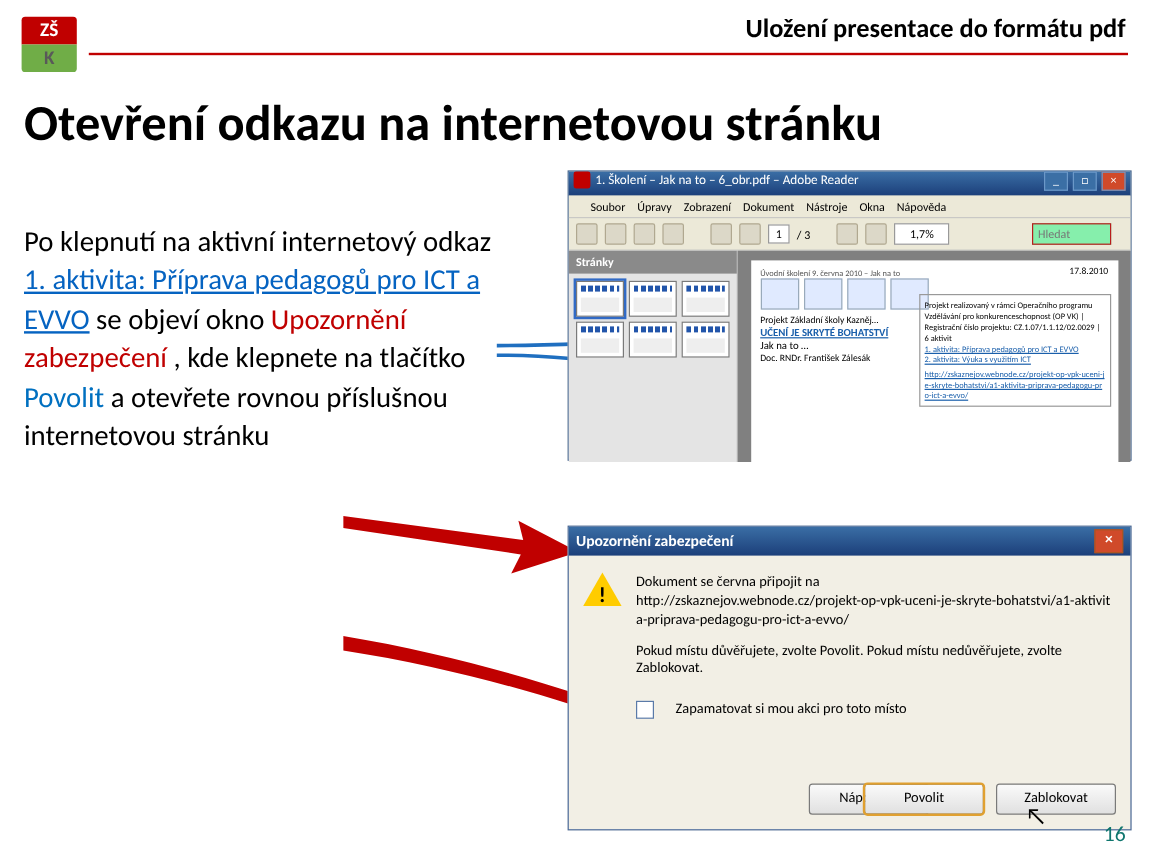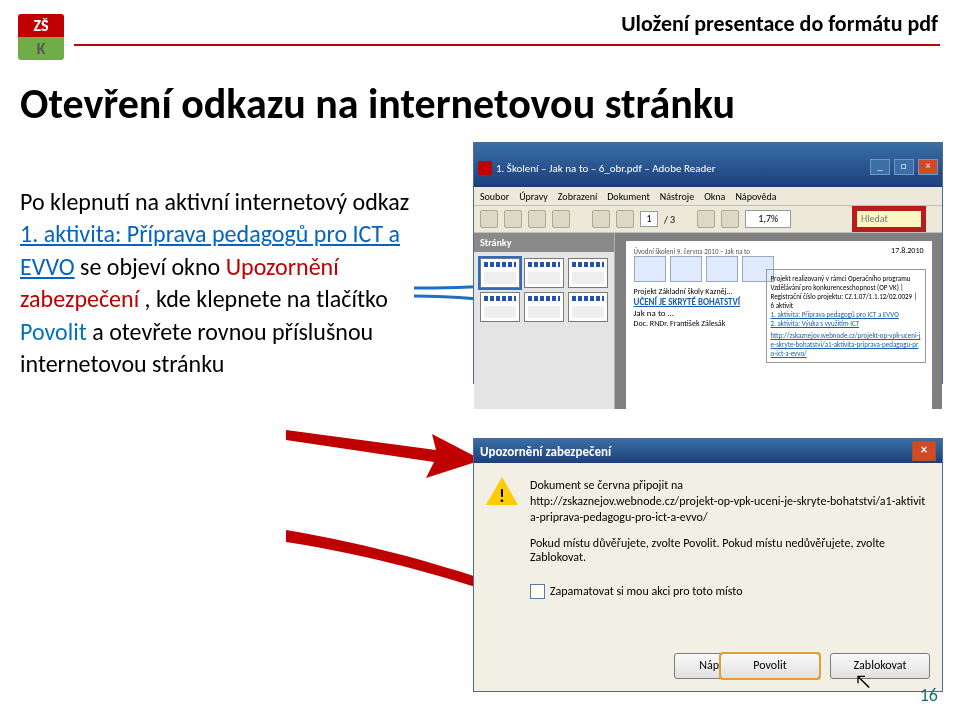--- a/index.html
+++ b/index.html
@@ -101,22 +101,22 @@
     height: 240px;
     border: 1px solid #4a6a9a;
     background: #ece9d8;
     font-size: 10px;
   }
   .pdf-titlebar {
     height: 20px;
     background: linear-gradient(#3a6ea5, #1c3f7a);
     color: #fff;
     display: flex;
-    align-items: flex-end;
-    padding: 12px 4px;
+    align-items: flex-start;
+    padding: 0 4px;
     gap: 4px;
     font-size: 11px;
   }
   .pdf-titlebar .ticon {
     width: 14px; height: 14px; background:#c00000; border-radius:2px;
   }
   .pdf-titlebar .spacer { flex: 1; }
   .winbtn {
     width: 18px; height: 14px;
     background: #3b6fa5;
@@ -126,38 +126,38 @@
     line-height:12px;
     text-align:center;
   }
   .winbtn.close { background:#d04a2a; }
   .pdf-menubar {
     height: 18px;
     background:#ece9d8;
     border-bottom:1px solid #c0c0c0;
     display:flex;
     gap:10px;
-    padding:0 6px;
+    padding:0 18px;
     font-size:10px;
     color:#000;
     align-items:center;
   }
   .pdf-toolbar {
     height: 26px;
     background:#ece9d8;
     border-bottom:1px solid #c0c0c0;
     display:flex;
     align-items:center;
     gap:6px;
     padding:0 6px;
   }
   .tb-icon { width:16px; height:16px; background:#dcd8c8; border:1px solid #b0a890; border-radius:2px; }
   .pg-field { width:16px; height:14px; border:1px solid #999; background:#fff; font-size:10px; text-align:center; line-height:14px; }
   .tb-find {
-    width:56px; height:16px; background:#fef9c3; border:5px solid #b91c1c;
+    width:56px; height:16px; background:#86efac; border:1px solid #b91c1c;
     font-size:10px; color:#777; padding:0 4px; line-height:16px;
   }
   .tb-zoom {
     width:44px; height:16px; background:#fff; border:1px solid #999;
     font-size:10px; text-align:center; line-height:16px;
   }
   .pdf-body { display:flex; height: calc(100% - 64px); }
   .pdf-side {
     width: 140px;
     background:#e4e4e4;
@@ -284,21 +284,21 @@
   }
   .warn-mark {
     position:absolute;top:8px;left:13px;color:#000;font-weight:bold;font-size:18px;
   }
   .sec-text { font-size:12px; line-height:1.35; }
   .sec-text .url { color:#000; }
   .sec-trust { padding: 6px 12px 0 56px; font-size:12px; }
   .sec-remember {
     display:flex;
     align-items:center;
-    gap:5px;
+    gap:18px;
     padding: 20px 12px 0 56px;
     font-size:12px;
   }
   .sec-remember .chk {
     width:13px;height:13px;border:1px solid #5a7aa8;background:#fff;
   }
   .sec-buttons {
     position:absolute;
     bottom:12px; right:12px;
     display:flex;

